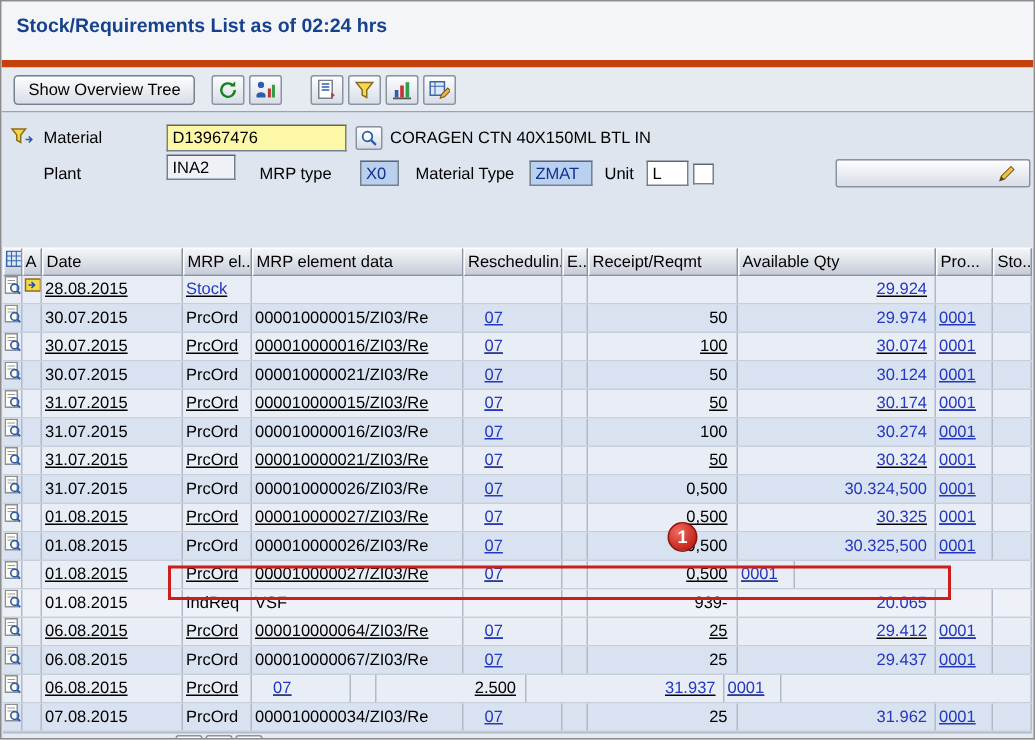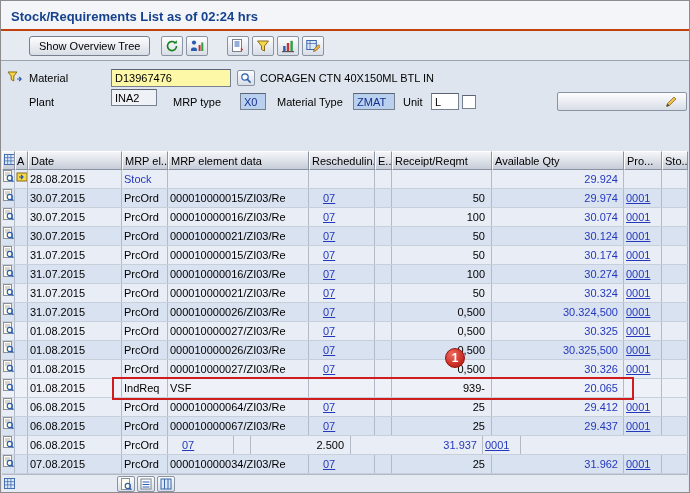--- a/index.html
+++ b/index.html
@@ -1,28 +1,28 @@
 <!DOCTYPE html>
 <html><head>
 <meta charset="utf-8">
 <style>
   * { box-sizing: border-box; margin: 0; padding: 0; }
   body { background:#fff; font-family:"Liberation Sans", sans-serif; }
   .screen { position:relative; width:690px; height:493px; border:1px solid #8c8c8c;
             background:#dee5ee; overflow:hidden; font-size:11px; color:#000; }
 
   
-  .titlebar { height:30px; background:#f3f5f8; border-bottom:2px solid #c2410c; padding:8px 0 0 10px; }
+  .titlebar { height:44px; background:#f3f5f8; border-bottom:5px solid #c2410c; padding:8px 0 0 10px; }
   .title { color:#16418c; font-size:13px; font-weight:bold; }
 
   
   .toolbar { height:30px; background:#e6eaf1; border-bottom:1px solid #9aa3b2;
              display:flex; align-items:center; padding-left:8px; }
   .btn { height:20px; padding:0 9px; font-family:inherit; font-size:11px; color:#000;
-         background:linear-gradient(#fdfdfe,#d8dde6); border:1px solid #76808f; border-radius:3px; cursor:pointer;margin-left:20px; }
+         background:linear-gradient(#fdfdfe,#d8dde6); border:1px solid #76808f; border-radius:3px; cursor:pointer; }
   .iconbtn { width:22px; height:20px; margin-left:3px; display:inline-flex; align-items:center; justify-content:center;
              background:linear-gradient(#fdfdfe,#d8dde6); border:1px solid #8a93a2; border-radius:2px; cursor:pointer; }
   .gap-sm { width:8px; } .gap-lg { width:16px; }
 
   
   .hdr { position:relative; height:90px; background:#dee5ee; }
   .lbl { position:absolute; white-space:nowrap; }
   .field { position:absolute; height:18px; line-height:16px; padding:0 3px; background:#fff;
            border:1px solid #76808f; border-top-color:#5a6475; white-space:nowrap; overflow:hidden; }
   .field.yellow { background:#fdf8a8; }
@@ -33,21 +33,21 @@
                border:1px solid #8a93a2; border-radius:2px; cursor:pointer; }
   .editpanel .pic { position:absolute; right:8px; top:2px; }
 
   
   .grid { position:relative; width:686px; margin-left:1px; }
   .tr { display:flex; height:19px; line-height:18px; }
   .td, .th { border-right:1px solid #b3bac7; padding:0 2px; overflow:hidden; white-space:nowrap; }
   .th { background:linear-gradient(180deg,#f5f6f9,#c6ccd8); border:1px solid;
         border-color:#fdfdfe #8b93a2 #8b93a2 #fdfdfe; font-weight:normal; }
   .tr.body-row { border-bottom:1px solid #c7cfdb; cursor:default; }
-  .even { background:#e9eef6; } .odd { background:#d9e2f0; } .hl { background:#eef1f7; }
+  .even { background:#e9eef6;text-decoration:underline; } .odd { background:#d9e2f0; } .hl { background:#eef1f7; }
   .c0 { width:13px; padding:0 1px; } .c1 { width:13px; padding:0 1px; }
   .c-date { width:94px; } .c-mrp { width:46px; } .c-data { width:141px; }
   .c-re { width:66px; padding-left:14px; } .c-e { width:17px; }
   .c-rec { width:100px; text-align:right; padding-right:6px; }
   .c-avail { width:132px; text-align:right; padding-right:5px; color:#2438bd; }
   .c-pro { width:38px; } .c-sto { flex:1; }
   .lnk { color:#2438bd; text-decoration:underline; cursor:pointer; }
   .blue-text { color:#2438bd; }
   .cicon { display:inline-flex; align-items:center; cursor:pointer; }
 
@@ -402,21 +402,20 @@
                 <line x1="8.6" y1="9.9" x2="10.4" y2="11.8" stroke="#2a5db0" stroke-width="1.4"></line>
               </svg>
             </span></div>
     <div class="td c1"></div>
     <div class="td c-date">01.08.2015</div>
     <div class="td c-mrp">PrcOrd</div>
     <div class="td c-data">000010000027/ZI03/Re</div>
     <div class="td c-re"><span class="lnk">07</span></div>
     <div class="td c-e"></div>
     <div class="td c-rec">0,500</div>
-    <div class="td c-avail">30.326</div>
     <div class="td c-pro"><span class="lnk">0001</span></div>
     <div class="td c-sto"></div>
   </div>
         <div class="tr body-row odd hl">
     <div class="td c0"><span class="cicon">
               <svg width="11" height="13" viewBox="0 0 11 13">
                 <rect x="0.5" y="0.5" width="8" height="11" fill="#fffef0" stroke="#8a8f99"></rect>
                 <line x1="2" y1="3" x2="7" y2="3" stroke="#99a" stroke-width="0.8"></line>
                 <line x1="2" y1="5" x2="7" y2="5" stroke="#99a" stroke-width="0.8"></line>
                 <circle cx="6.8" cy="8" r="2.6" fill="none" stroke="#2a5db0" stroke-width="1.1"></circle>

